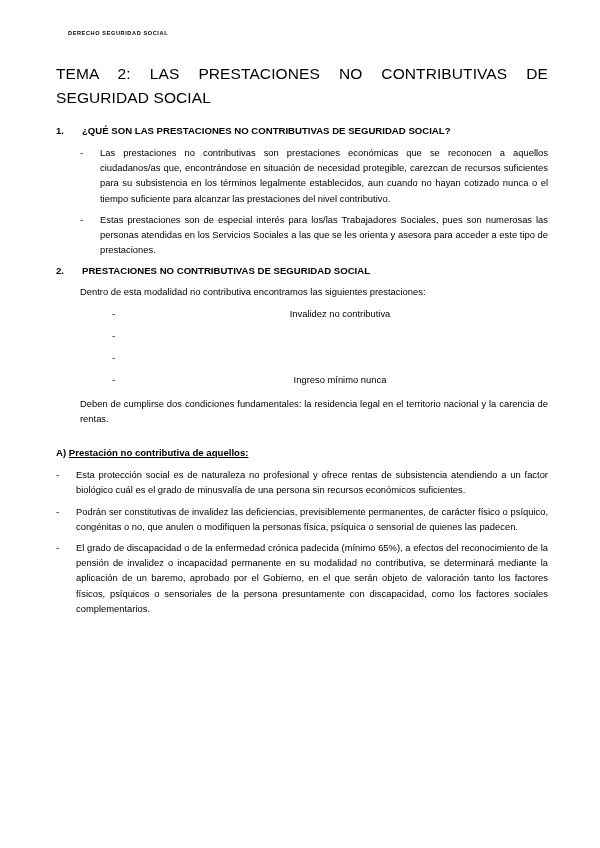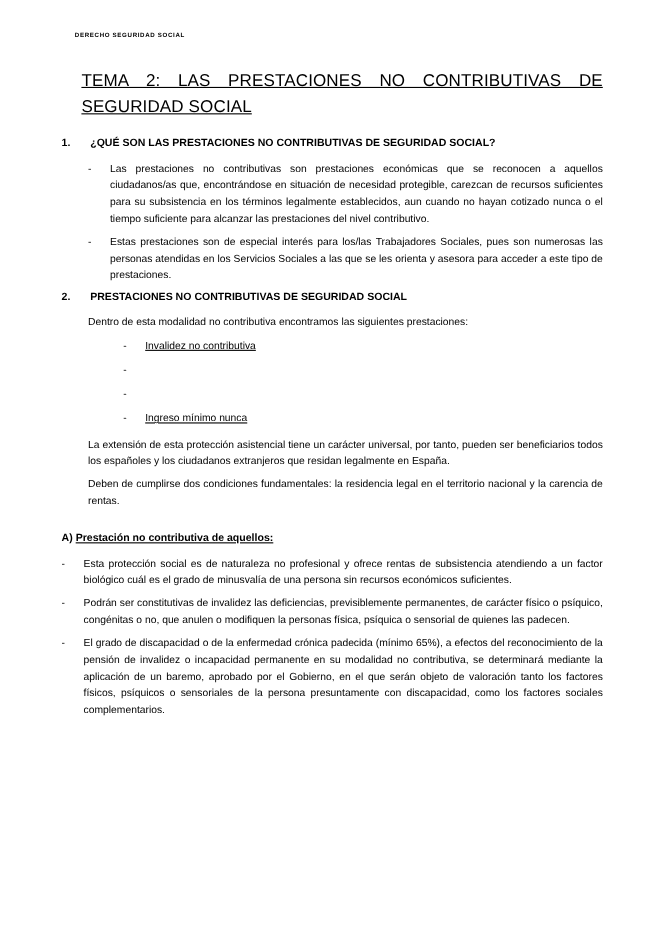--- a/index.html
+++ b/index.html
@@ -27,25 +27,24 @@
     font-size: 5.6px;
     font-weight: bold;
     letter-spacing: 0.6px;
     color: #000;
     margin: 0 0 26px 12px;
   }
   h1.doc-title {
     font-size: 15.5px;
     font-weight: normal;
     line-height: 1.55;
-    margin: 0 0 14px 18px;
+    margin: 0 0 14px 0;
     text-align: justify;
     text-align-last: left;
     letter-spacing: 0.1px;
-    text-decoration: underline;
   }
   h1.doc-title .line1 {
     display: block;
     text-align: justify;
     text-align-last: justify;
   }
   .num-heading {
     display: flex;
     gap: 12px;
     font-size: 9.6px;
@@ -88,22 +87,21 @@
   }
   .sublist {
     margin: 4px 0 8px 0;
     padding: 0;
   }
   .sublist .dash-item {
     padding-left: 56px;
     margin-bottom: 7px;
   }
   .sublist .dash-item .txt {
-    text-align: left;
-    text-decoration: underline;
+    text-align: center;
   }
   .letter-heading {
     font-size: 9.6px;
     font-weight: bold;
     margin: 10px 0 7px 0;
     line-height: 1.45;
   }
   .letter-heading .underline {
     text-decoration: underline;
   }
@@ -165,21 +163,20 @@
     </div>
     <div class="dash-item">
       <span class="bullet">-</span>
     </div>
     <div class="dash-item">
       <span class="bullet">-</span>
       <span class="txt">Ingreso mínimo nunca</span>
     </div>
   </div>
 
-  <div class="para">La extensión de esta protección asistencial tiene un carácter universal, por tanto, pueden ser beneficiarios todos los españoles y los ciudadanos extranjeros que residan legalmente en España.</div>
   <div class="para tight">Deben de cumplirse dos condiciones fundamentales: la residencia legal en el territorio nacional y la carencia de rentas.</div>
 
   <div class="letter-heading">
     <span>A)</span>
     <span class="underline">Prestación no contributiva de aquellos:</span>
   </div>
 
   <div class="body-list">
     <div class="dash-item">
       <span class="bullet">-</span>

